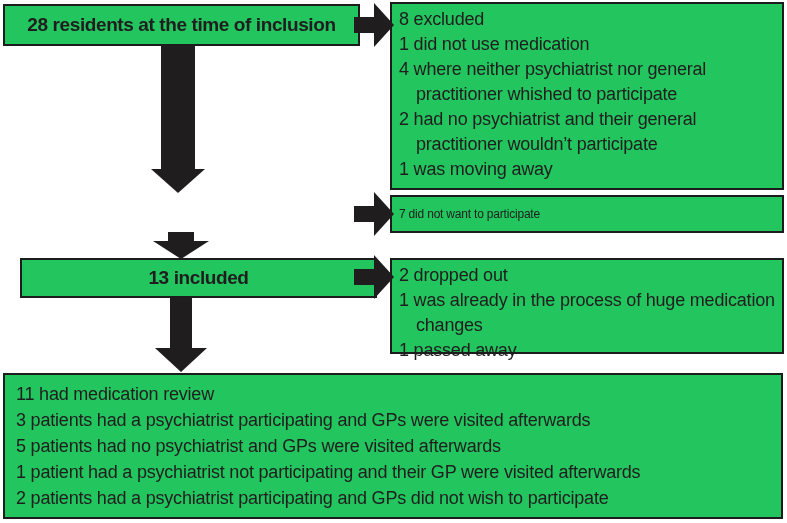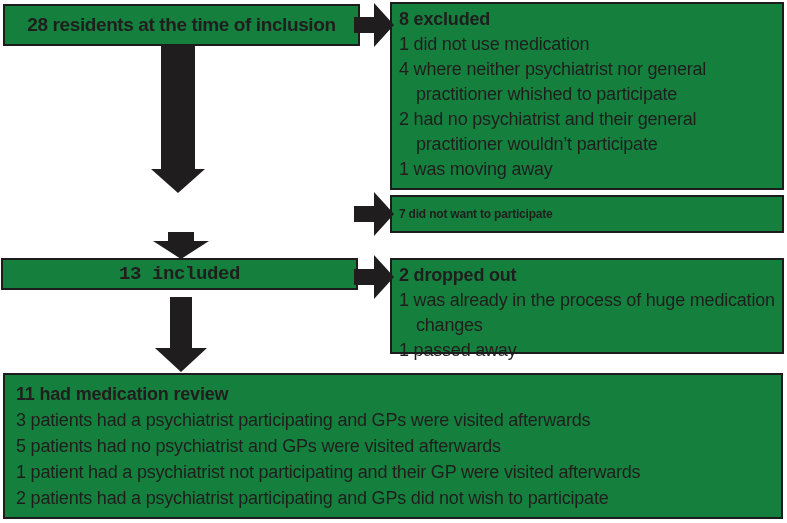--- a/index.html
+++ b/index.html
@@ -2,46 +2,46 @@
 <html><head>
 <meta charset="utf-8">
 <style>
   html, body { margin:0; padding:0; background:#ffffff; }
   .stage {
     position:relative; width:787px; height:523px;
     font-family:"Liberation Sans", sans-serif;
     background:#ffffff; color:#1f1d1e; overflow:hidden;
   }
   .box {
-    position:absolute; background:#15803d;
+    position:absolute; background:#22c55e;
     border:2px solid #1c1c1c; box-sizing:border-box;
   }
   .mbox {
     display:flex; align-items:center; justify-content:center;
     font-weight:bold; font-size:19px; letter-spacing:-0.4px;
     text-align:center;
   }
   .sbox {
     font-size:18px; line-height:25px; letter-spacing:-0.2px;
     padding:3px 6px 2px 7px;
   }
   .sbox-center { display:flex; align-items:center; font-size:12px;
     font-weight:bold; letter-spacing:-0.2px; padding:0 6px 0 7px; }
   .final {
     font-size:18px; line-height:26px; letter-spacing:-0.2px;
     padding:6px 10px 4px 11px;
   }
-  .hdr { font-weight:bold; }
+  .hdr { font-weight:normal; }
   .entry { padding-left:17px; text-indent:-17px; }
   svg.arrow { position:absolute; display:block; }
   svg.arrow polygon { fill:#1f1d1e; }
   
   #box-residents { left:3px; top:4px;   width:357px; height:42px; }
   #box-eligible  { left:3px; top:194px; width:357px; height:39px; }
-  #box-included  { left:1px; top:258px; width:357px; height:32px;font-family:Liberation Mono, monospace; }
+  #box-included  { left:20px; top:258px; width:357px; height:40px; }
   #box-review    { left:3px; top:373px; width:780px; height:146px; }
   #box-excluded  { left:390px; top:2px;   width:394px; height:188px; }
   #box-declined  { left:390px; top:195px; width:394px; height:38px; }
   #box-dropped   { left:390px; top:258px; width:394px; height:96px; }
   
   #arrow-down-1 { left:151px; top:45px;  }
   #arrow-down-2 { left:153px; top:232px; }
   #arrow-down-3 { left:155px; top:297px; }
   #arrow-right-1 { left:354px; top:3px;   }
   #arrow-right-2 { left:354px; top:192px; }

